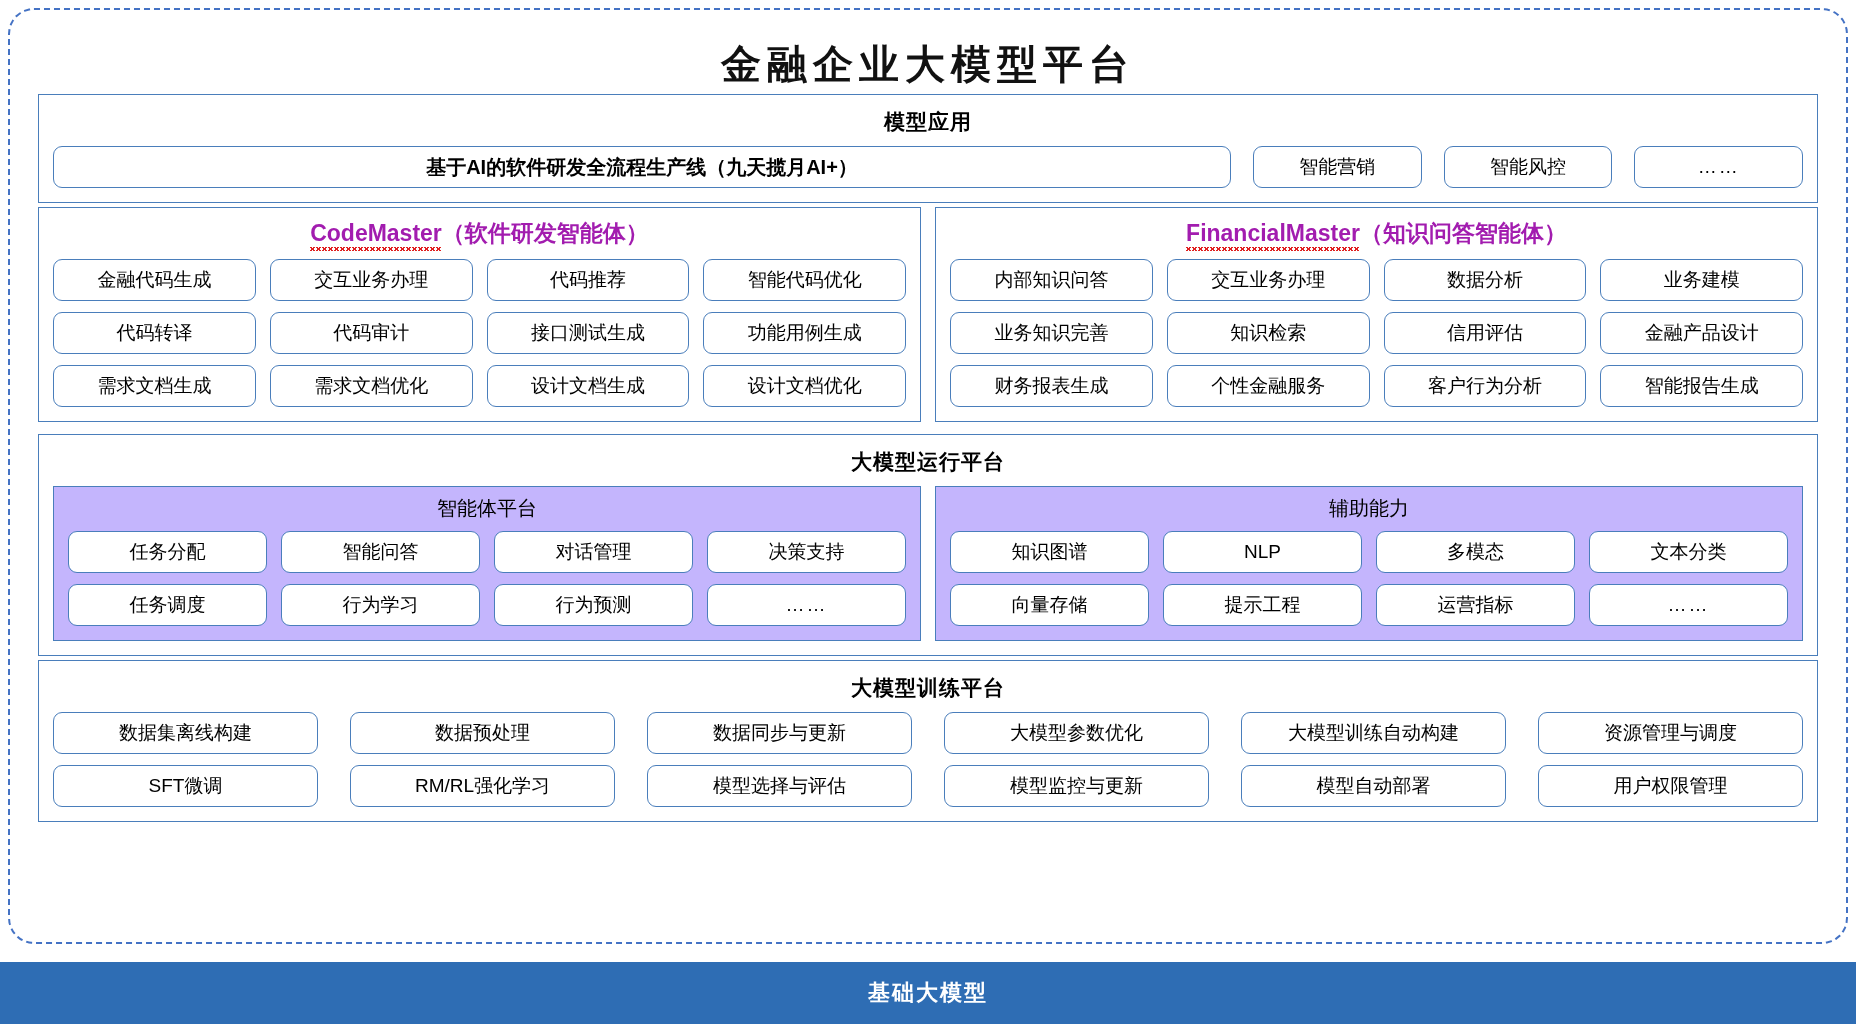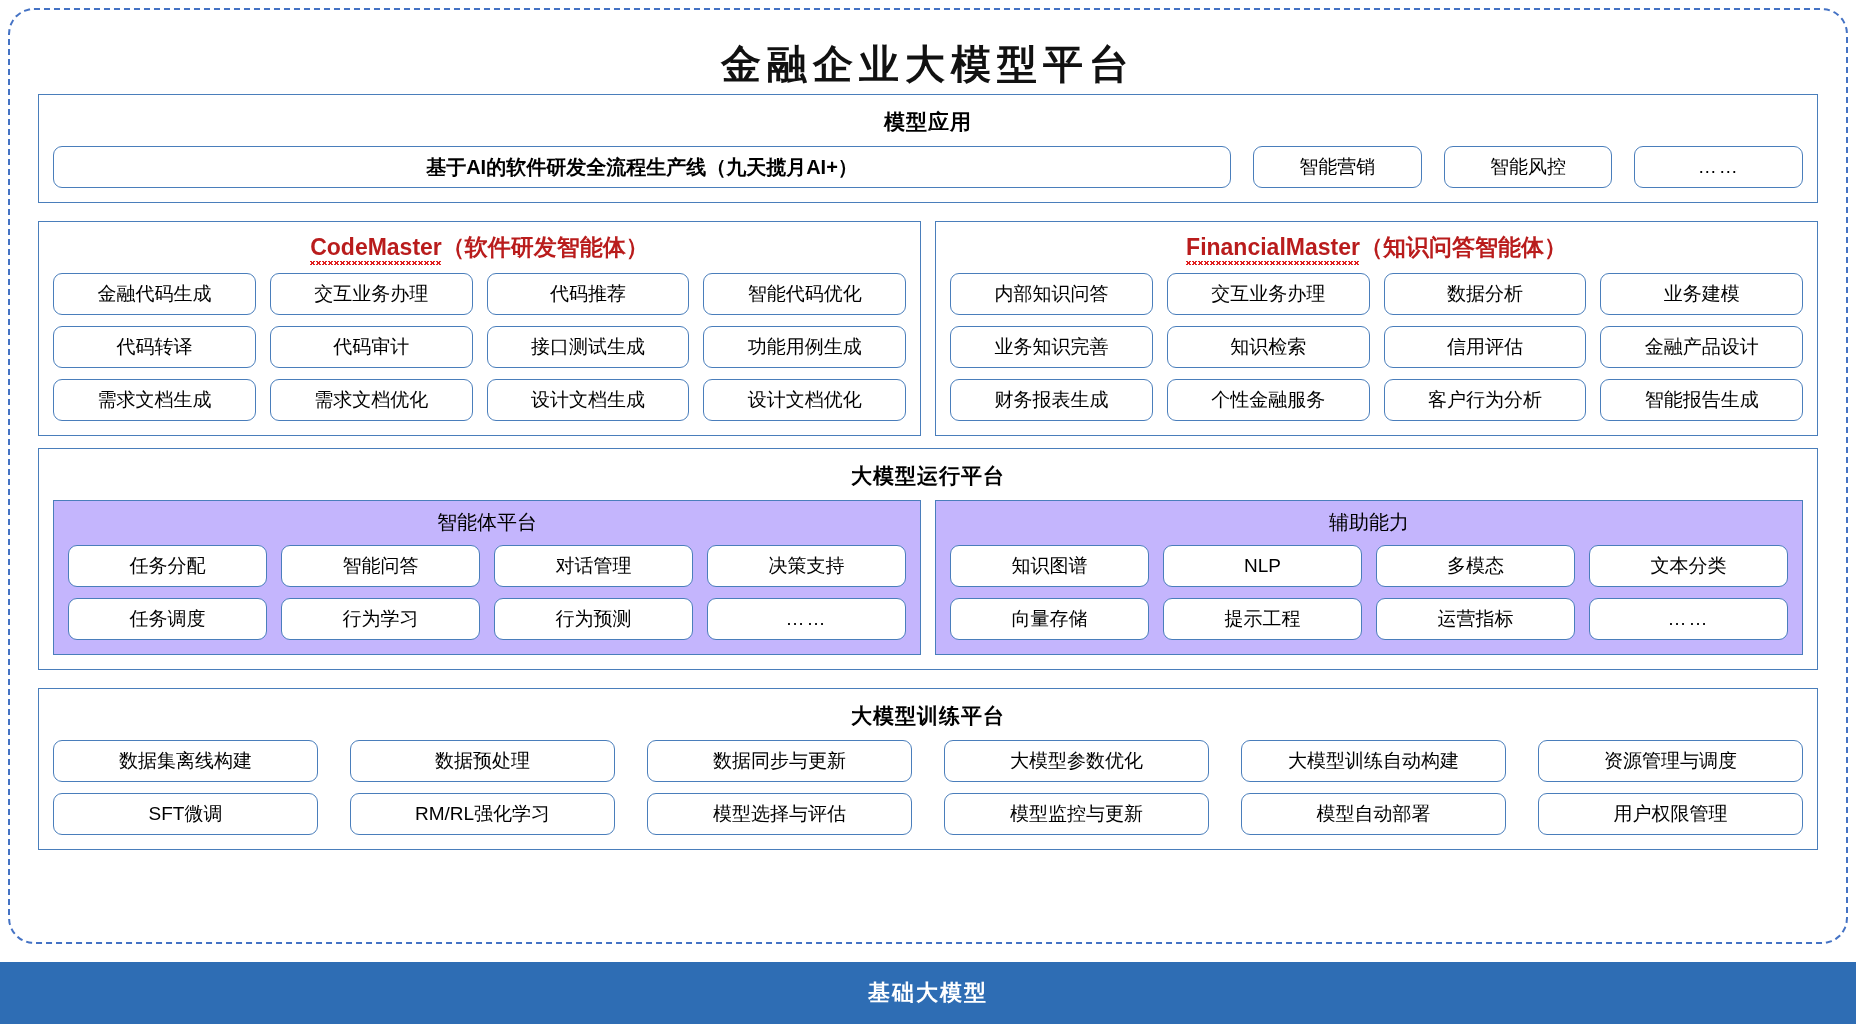--- a/index.html
+++ b/index.html
@@ -38,21 +38,21 @@
     padding-top:30px;
     padding-bottom:6px;
     line-height:1.2;
   }
 
   
   .section{
     box-sizing:border-box;
     border:1.3px solid #4a7ebb;
     background:#ffffff;
-    margin:0 28px 18px 28px;
+    margin:0 28px 4px 28px;
     padding:8px 14px 14px 14px;
   }
   .section-title{
     text-align:center;
     font-size:21px;
     font-weight:bold;
     color:#000000;
     padding:5px 0 10px 0;
     letter-spacing:1px;
   }
@@ -116,21 +116,21 @@
     box-sizing:border-box;
     flex:1 1 0;
     border:1.3px solid #4a7ebb;
     background:#ffffff;
     padding:6px 14px 14px 14px;
   }
   .agent-title{
     text-align:center;
     font-size:23px;
     font-weight:bold;
-    color:#b91c1c;
+    color:#a21caf;
     padding:4px 0 10px 0;
   }
   .grid4{
     display:grid;
     grid-template-columns:repeat(4,1fr);
     gap:11px 14px;
   }
 
   
   .sub-row{

